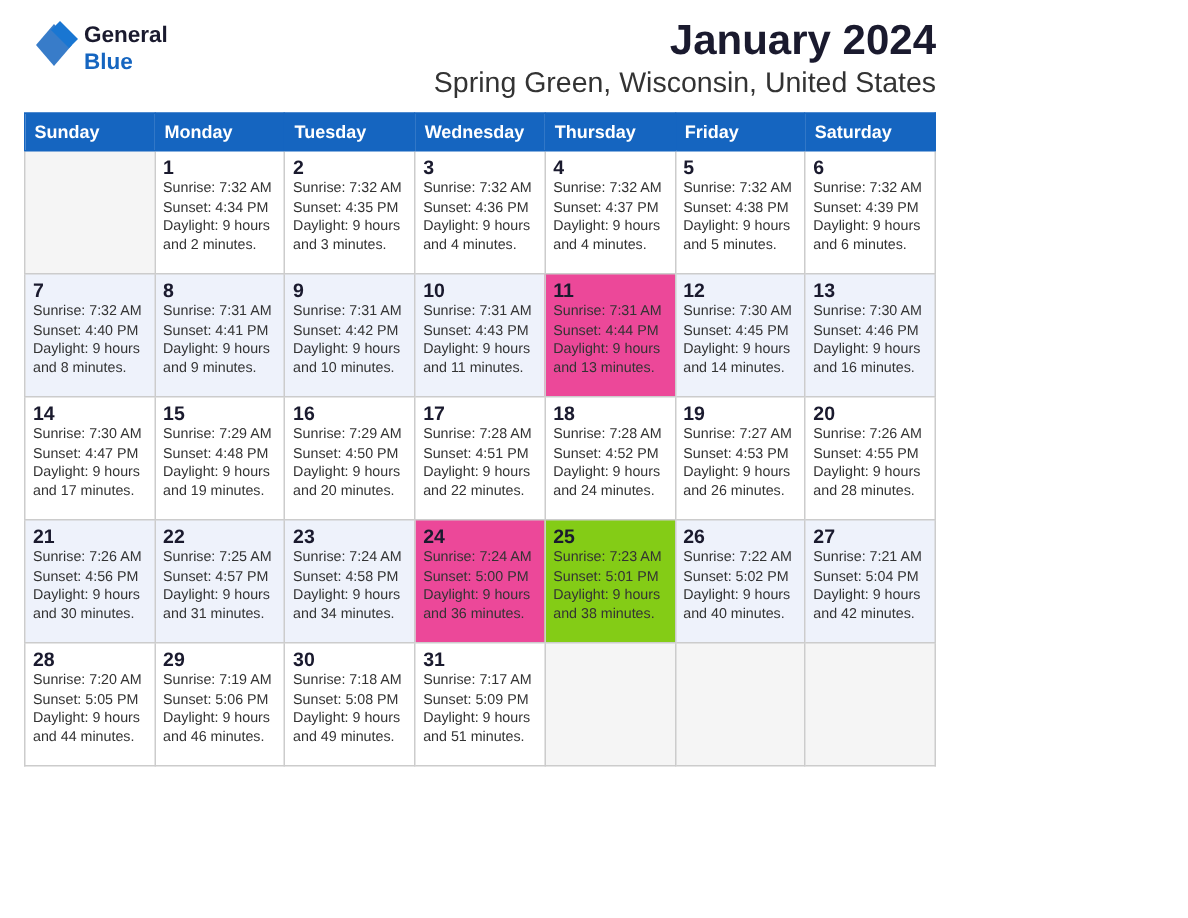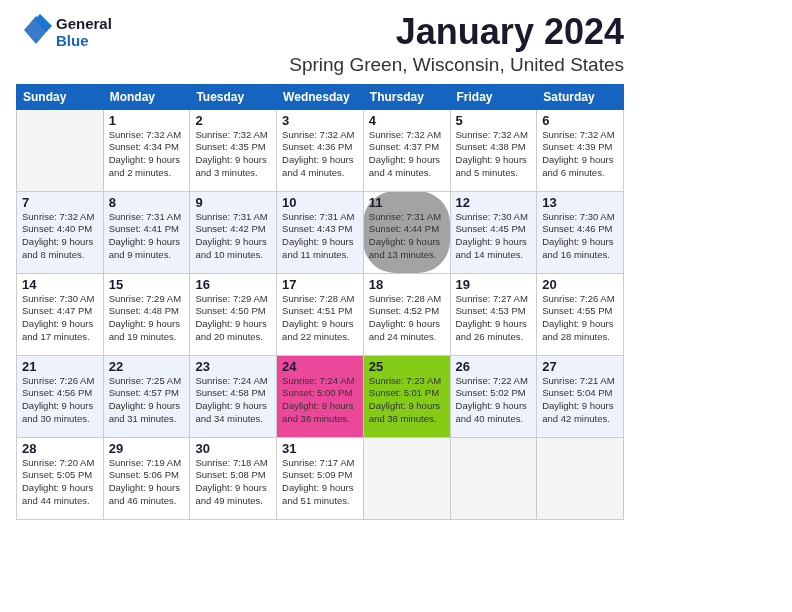--- a/index.html
+++ b/index.html
@@ -24,21 +24,21 @@
     }
     .logo {
       display: flex;
       align-items: center;
       gap: 0;
     }
     .title-area {
       text-align: right;
     }
     .month-title {
-      font-size: 36px;
+      font-size: 28px;
       font-weight: bold;
       color: #1a1a2e;
       line-height: 1.1;
     }
     .location {
       font-size: 19px;
       color: #333;
       margin-top: 2px;
     }
     .calendar {
@@ -155,21 +155,21 @@
             <div class="day-info">Sunrise: 7:31 AM<br>Sunset: 4:41 PM<br>Daylight: 9 hours and 9 minutes.</div>
           </td>
           <td style="background: rgb(238, 242, 251);">
             <span class="day-number">9</span>
             <div class="day-info">Sunrise: 7:31 AM<br>Sunset: 4:42 PM<br>Daylight: 9 hours and 10 minutes.</div>
           </td>
           <td style="background: rgb(238, 242, 251);">
             <span class="day-number">10</span>
             <div class="day-info">Sunrise: 7:31 AM<br>Sunset: 4:43 PM<br>Daylight: 9 hours and 11 minutes.</div>
           </td>
-          <td style="background: #a3a3a3; border-radius: 32px;">
+          <td style="background: #ec4899;">
             <span class="day-number">11</span>
             <div class="day-info">Sunrise: 7:31 AM<br>Sunset: 4:44 PM<br>Daylight: 9 hours and 13 minutes.</div>
           </td>
           <td style="background: rgb(238, 242, 251);">
             <span class="day-number">12</span>
             <div class="day-info">Sunrise: 7:30 AM<br>Sunset: 4:45 PM<br>Daylight: 9 hours and 14 minutes.</div>
           </td>
           <td style="background: rgb(238, 242, 251);">
             <span class="day-number">13</span>
             <div class="day-info">Sunrise: 7:30 AM<br>Sunset: 4:46 PM<br>Daylight: 9 hours and 16 minutes.</div>

